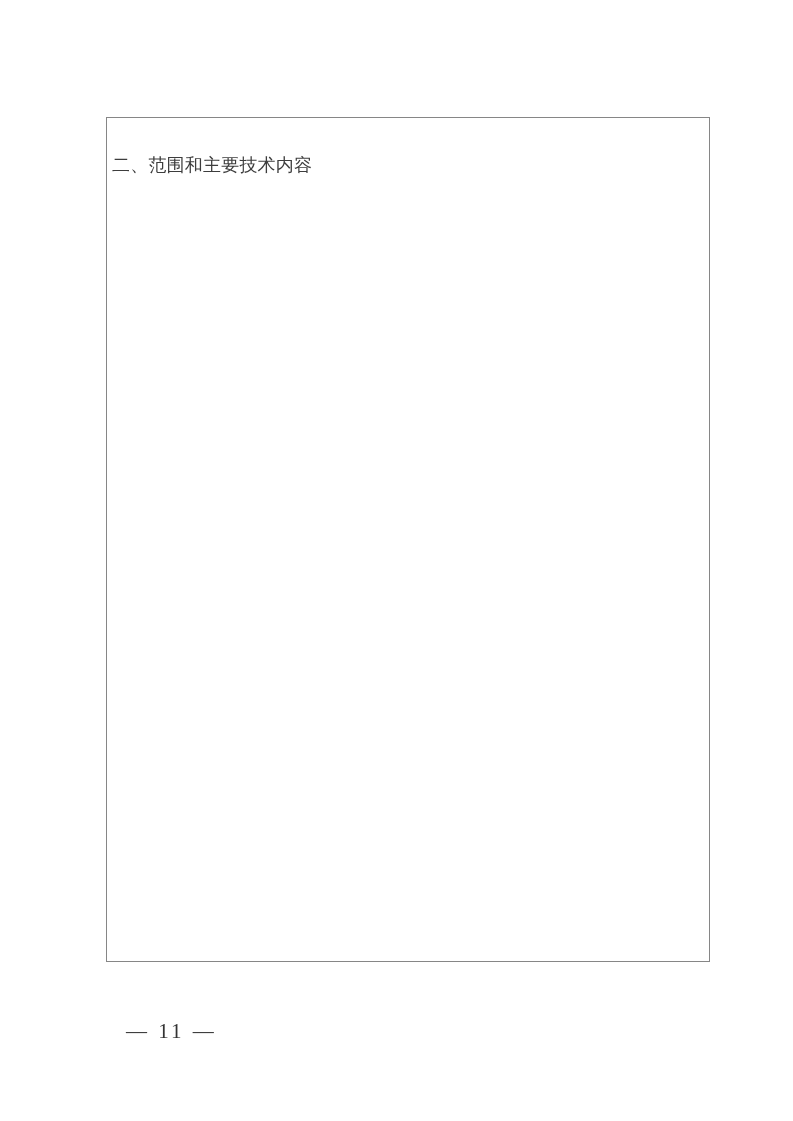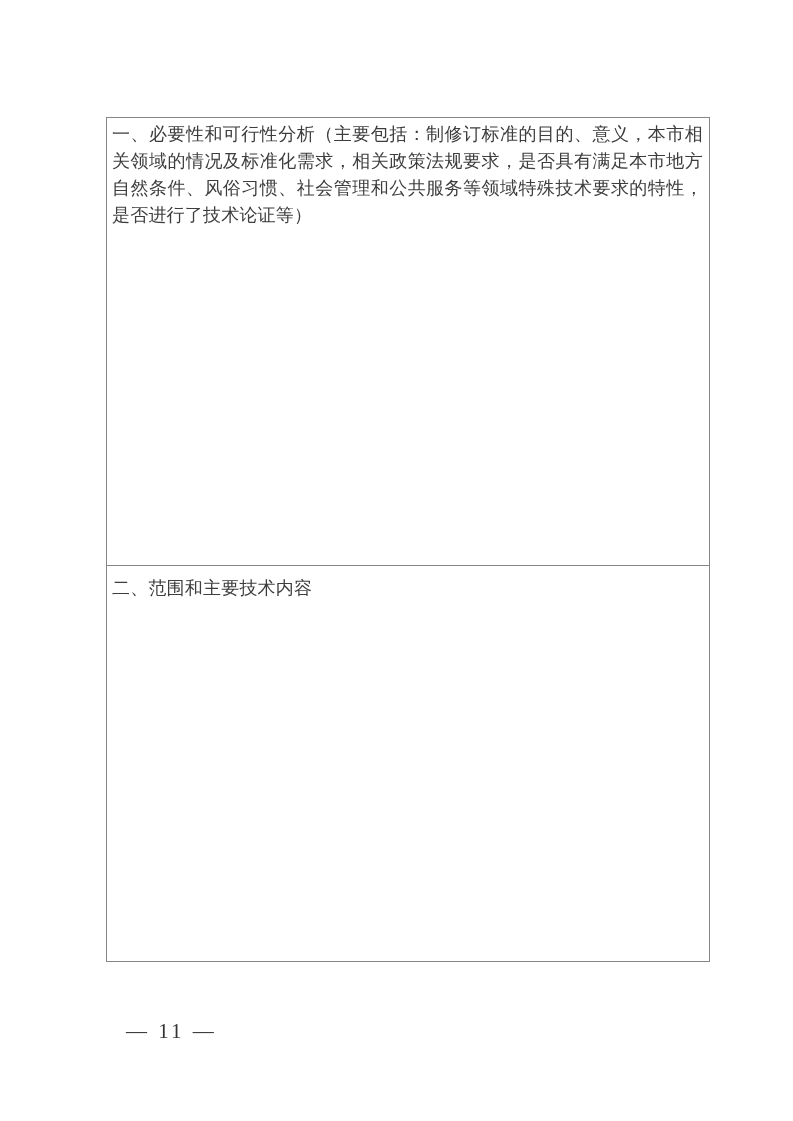--- a/index.html
+++ b/index.html
@@ -49,38 +49,36 @@
     margin: 0;
     font-size: 18px;
     line-height: 27px;
     color: #3d3d3d;
     text-align: justify;
     text-align-last: left;
     letter-spacing: 0.2px;
   }
   .cell-2 .cell-text {
     text-align: left;
+    margin-top: 25px;
   }
   .page-number {
     position: absolute;
     left: 126px;
     top: 1018px;
     font-size: 21px;
     line-height: 26px;
     color: #333333;
     letter-spacing: 3px;
     white-space: pre;
   }
 </style>
 </head>
 <body>
 
 <div class="page">
   <div class="form-table">
-    <div class="cell cell-1">
-      <p class="cell-text">一、必要性和可行性分析（主要包括：制修订标准的目的、意义，本市相关领域的情况及标准化需求，相关政策法规要求，是否具有满足本市地方自然条件、风俗习惯、社会管理和公共服务等领域特殊技术要求的特性，是否进行了技术论证等）</p>
-    </div>
     <div class="cell cell-2">
       <p class="cell-text">二、范围和主要技术内容</p>
     </div>
   </div>
   <div class="page-number">— 11 —</div>
 </div>
 
 </body></html>

